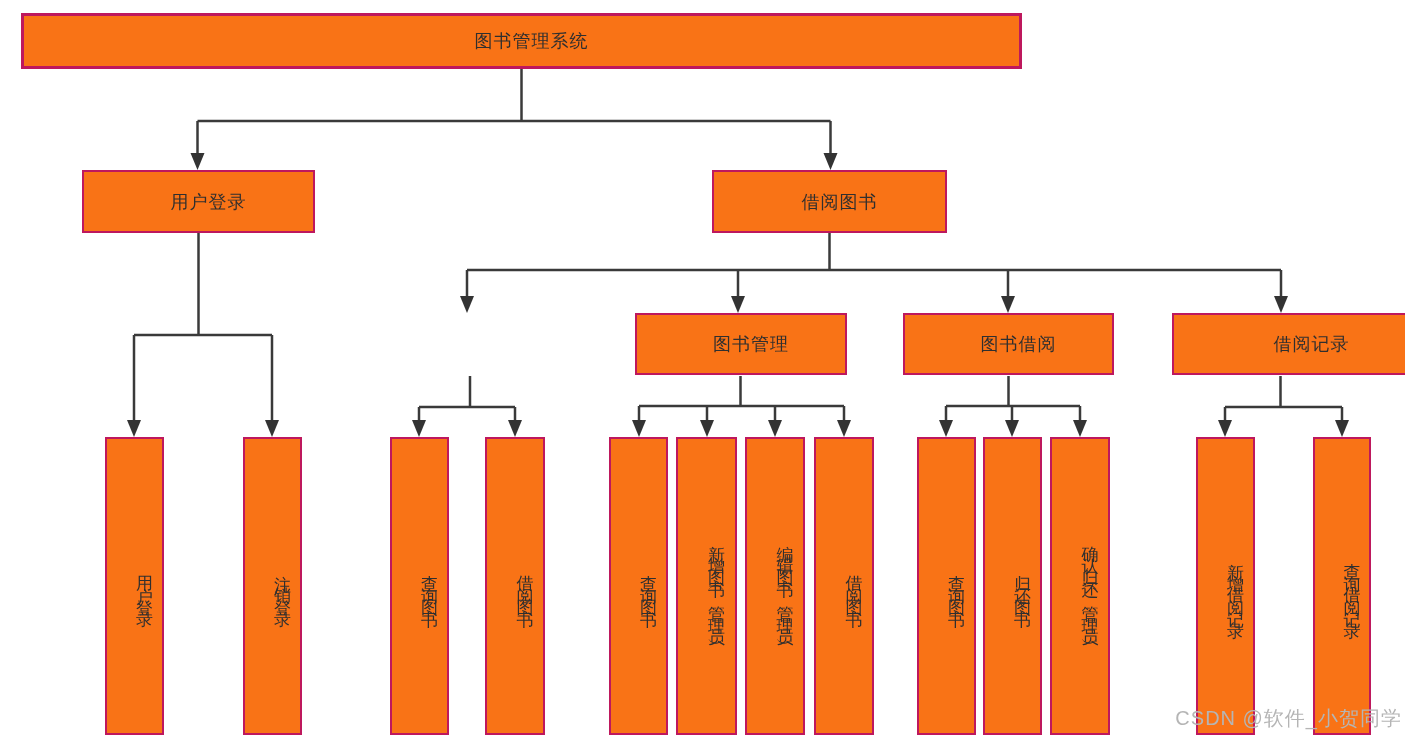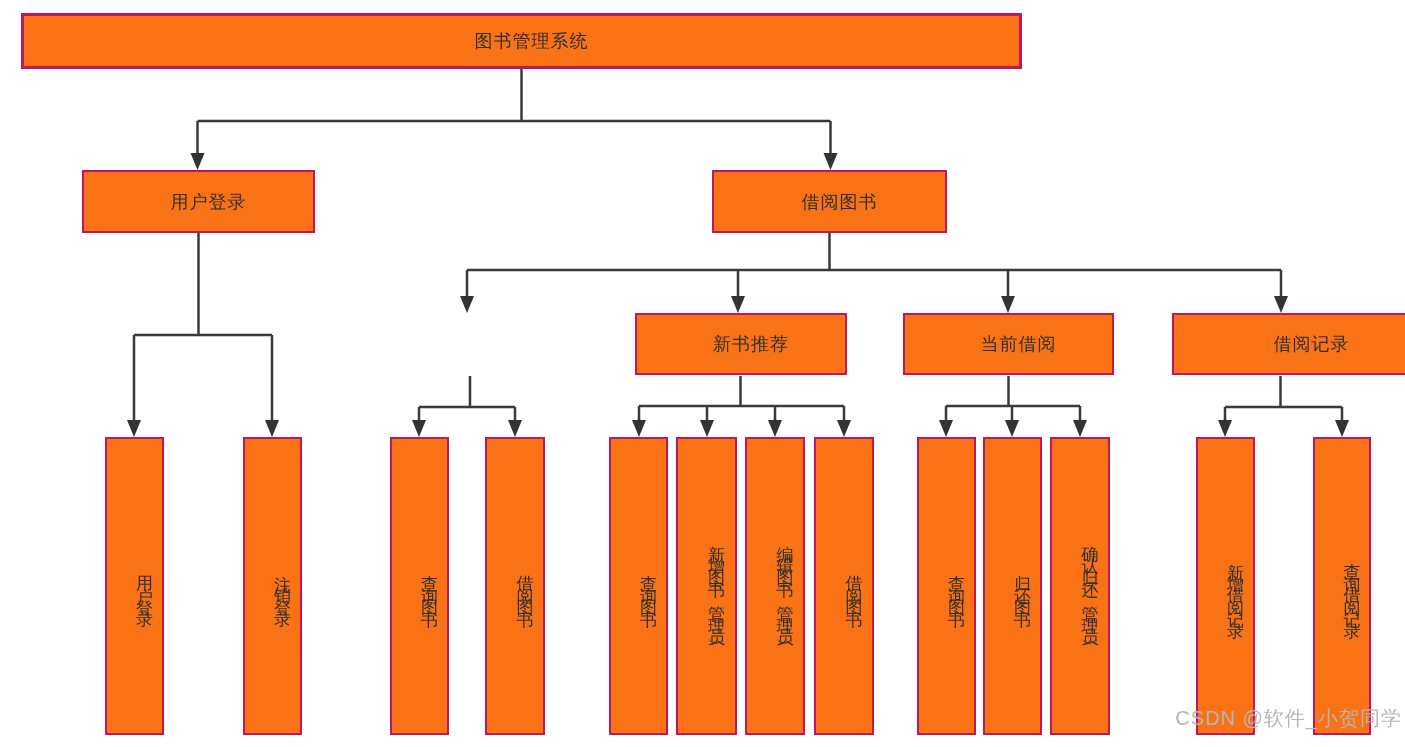--- a/index.html
+++ b/index.html
@@ -126,22 +126,22 @@
     <line x1="1342" y1="407" x2="1342" y2="423"></line>
     <polygon points="1218,420 1232,420 1225,437" stroke="none"></polygon>
     <polygon points="1335,420 1349,420 1342,437" stroke="none"></polygon>
   </svg>
 
   <div class="node h root" style="left:21px; top:13px; width:1001px; height:56px;">图书管理系统</div>
 
   <div class="node h" style="left:82px; top:170px; width:233px; height:63px;">用户登录</div>
   <div class="node h" style="left:712px; top:170px; width:235px; height:63px;">借阅图书</div>
 
-  <div class="node h" style="left:635px; top:313px; width:212px; height:62px;">新书推荐</div>
-  <div class="node h" style="left:903px; top:313px; width:211px; height:62px;">当前借阅</div>
+  <div class="node h" style="left:635px; top:313px; width:212px; height:62px;">图书管理</div>
+  <div class="node h" style="left:903px; top:313px; width:211px; height:62px;">图书借阅</div>
   <div class="node h" style="left:1172px; top:313px; width:259px; height:62px;">借阅记录</div>
 
   <div class="node v" style="left:105px; top:437px; width:59px; height:298px;">
     <span class="vtext">用户登录</span>
   </div>
   <div class="node v" style="left:243px; top:437px; width:59px; height:298px;">
     <span class="vtext">注销登录</span>
   </div>
 
   <div class="node v" style="left:390px; top:437px; width:59px; height:298px;">

